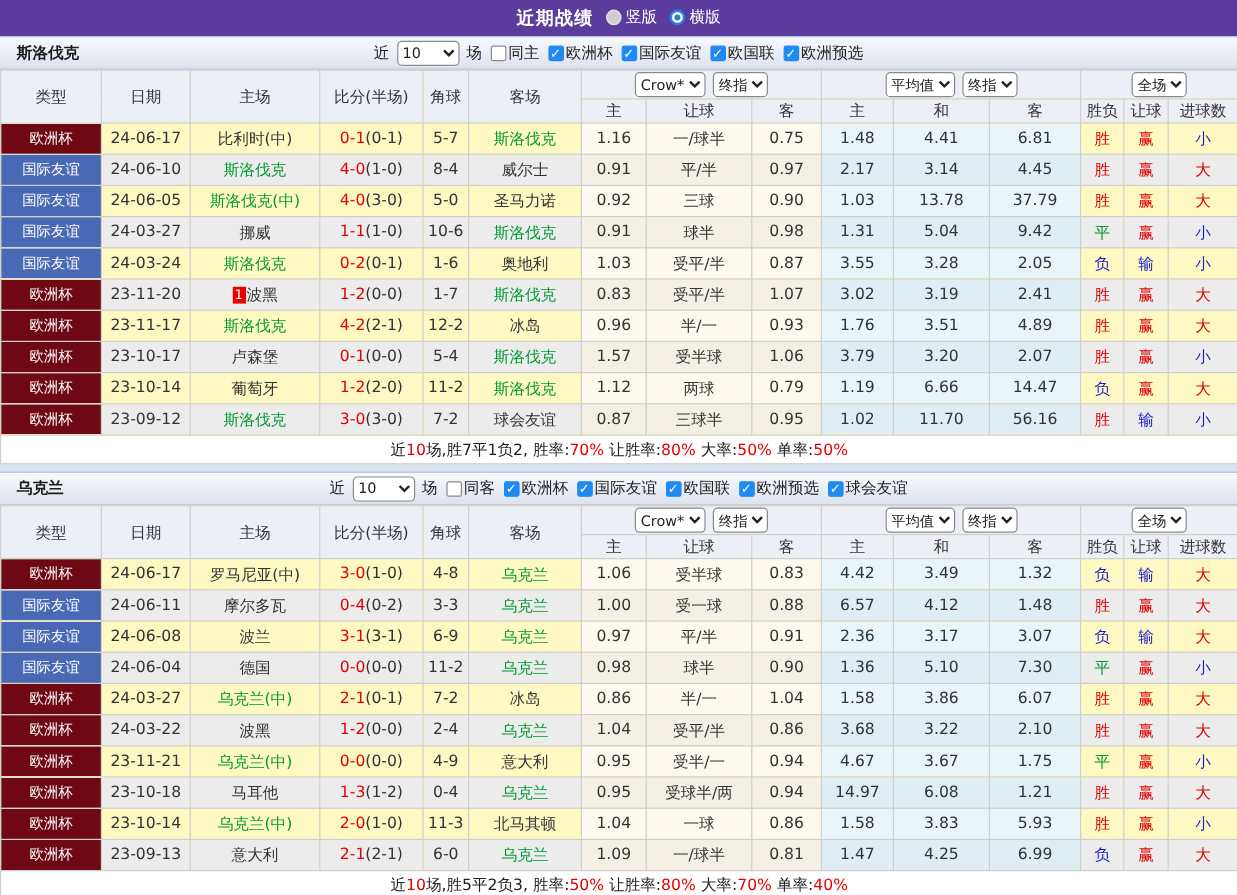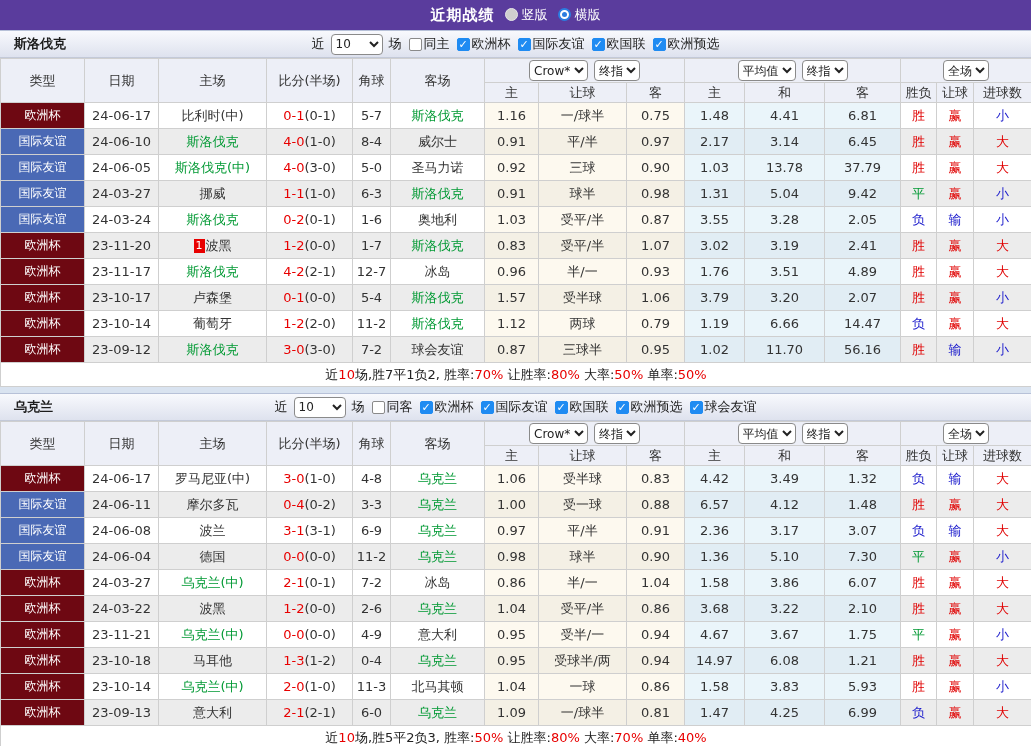--- a/index.html
+++ b/index.html
@@ -40,21 +40,21 @@
   }
   .f-count { width:52px; margin:0 3px; }
   .chk-wrap { display:inline-flex; align-items:center; gap:2px; cursor:pointer; margin-left:4px; }
   .chk {
     width:13px; height:13px; border:1px solid #8a8a8a; background:#fff; border-radius:2px;
     display:inline-flex; align-items:center; justify-content:center;
     font-size:11px; line-height:1; color:#fff; flex:0 0 auto;
   }
   .chk.checked { background:#1f8bf2; border-color:#1f8bf2; }
 
-  table { border-collapse:collapse; table-layout:fixed; width:1031px; background:#ffffff; }
+  table { border-collapse:collapse; table-layout:fixed; width:1031px; background:#fef9c3; }
   th, td {
     border:1px solid #cfcfcf; text-align:center; vertical-align:middle;
     font-size:13px; font-weight:normal; color:#333;
     overflow:hidden; white-space:nowrap; padding:0 1px;
   }
   thead th { background:#edeff7; }
   .head-top th { height:24px; }
   .head-sub th { height:20px; }
   .th-group select { margin:0 3px; }
   tbody td { height:26px; }
@@ -183,21 +183,21 @@
     <td class="c-date">24-06-10</td>
     <td class="c-home"><span class="team-link home active">斯洛伐克</span></td>
     <td class="c-score"><span class="s-main">4-0</span><span class="s-half">(1-0)</span></td>
     <td class="c-corner">8-4</td>
     <td class="c-away"><span class="team-link away">威尔士</span></td>
     <td class="crow">0.91</td>
     <td class="crow">平/半</td>
     <td class="crow">0.97</td>
     <td class="avg">2.17</td>
     <td class="avg">3.14</td>
-    <td class="avg">6.45</td>
+    <td class="avg">4.45</td>
     <td class="res" style="color: rgb(224, 0, 0);">胜</td>
     <td class="res" style="color: rgb(224, 0, 0);">赢</td>
     <td class="res" style="color: rgb(224, 0, 0);">大</td>
   </tr>
 
   <tr>
     <td class="c-type" style="background: rgb(74, 105, 181);">国际友谊</td>
     <td class="c-date">24-06-05</td>
     <td class="c-home"><span class="team-link home active">斯洛伐克(中)</span></td>
     <td class="c-score"><span class="s-main">4-0</span><span class="s-half">(3-0)</span></td>
@@ -212,21 +212,21 @@
     <td class="res" style="color: rgb(224, 0, 0);">胜</td>
     <td class="res" style="color: rgb(224, 0, 0);">赢</td>
     <td class="res" style="color: rgb(224, 0, 0);">大</td>
   </tr>
 
   <tr class="alt">
     <td class="c-type" style="background: rgb(74, 105, 181);">国际友谊</td>
     <td class="c-date">24-03-27</td>
     <td class="c-home"><span class="team-link home">挪威</span></td>
     <td class="c-score"><span class="s-main">1-1</span><span class="s-half">(1-0)</span></td>
-    <td class="c-corner">6-3</td>
+    <td class="c-corner">10-6</td>
     <td class="c-away"><span class="team-link away active">斯洛伐克</span></td>
     <td class="crow">0.91</td>
     <td class="crow">球半</td>
     <td class="crow">0.98</td>
     <td class="avg">1.31</td>
     <td class="avg">5.04</td>
     <td class="avg">9.42</td>
     <td class="res" style="color: rgb(0, 153, 51);">平</td>
     <td class="res" style="color: rgb(224, 0, 0);">赢</td>
     <td class="res" style="color: rgb(26, 26, 204);">小</td>
@@ -266,21 +266,21 @@
     <td class="res" style="color: rgb(224, 0, 0);">胜</td>
     <td class="res" style="color: rgb(224, 0, 0);">赢</td>
     <td class="res" style="color: rgb(224, 0, 0);">大</td>
   </tr>
 
   <tr>
     <td class="c-type" style="background: rgb(110, 8, 18);">欧洲杯</td>
     <td class="c-date">23-11-17</td>
     <td class="c-home"><span class="team-link home active">斯洛伐克</span></td>
     <td class="c-score"><span class="s-main">4-2</span><span class="s-half">(2-1)</span></td>
-    <td class="c-corner">12-7</td>
+    <td class="c-corner">12-2</td>
     <td class="c-away"><span class="team-link away">冰岛</span></td>
     <td class="crow">0.96</td>
     <td class="crow">半/一</td>
     <td class="crow">0.93</td>
     <td class="avg">1.76</td>
     <td class="avg">3.51</td>
     <td class="avg">4.89</td>
     <td class="res" style="color: rgb(224, 0, 0);">胜</td>
     <td class="res" style="color: rgb(224, 0, 0);">赢</td>
     <td class="res" style="color: rgb(224, 0, 0);">大</td>
@@ -512,21 +512,21 @@
     <td class="res" style="color: rgb(224, 0, 0);">胜</td>
     <td class="res" style="color: rgb(224, 0, 0);">赢</td>
     <td class="res" style="color: rgb(224, 0, 0);">大</td>
   </tr>
 
   <tr class="alt">
     <td class="c-type" style="background: rgb(110, 8, 18);">欧洲杯</td>
     <td class="c-date">24-03-22</td>
     <td class="c-home"><span class="team-link home">波黑</span></td>
     <td class="c-score"><span class="s-main">1-2</span><span class="s-half">(0-0)</span></td>
-    <td class="c-corner">2-6</td>
+    <td class="c-corner">2-4</td>
     <td class="c-away"><span class="team-link away active">乌克兰</span></td>
     <td class="crow">1.04</td>
     <td class="crow">受平/半</td>
     <td class="crow">0.86</td>
     <td class="avg">3.68</td>
     <td class="avg">3.22</td>
     <td class="avg">2.10</td>
     <td class="res" style="color: rgb(224, 0, 0);">胜</td>
     <td class="res" style="color: rgb(224, 0, 0);">赢</td>
     <td class="res" style="color: rgb(224, 0, 0);">大</td>

